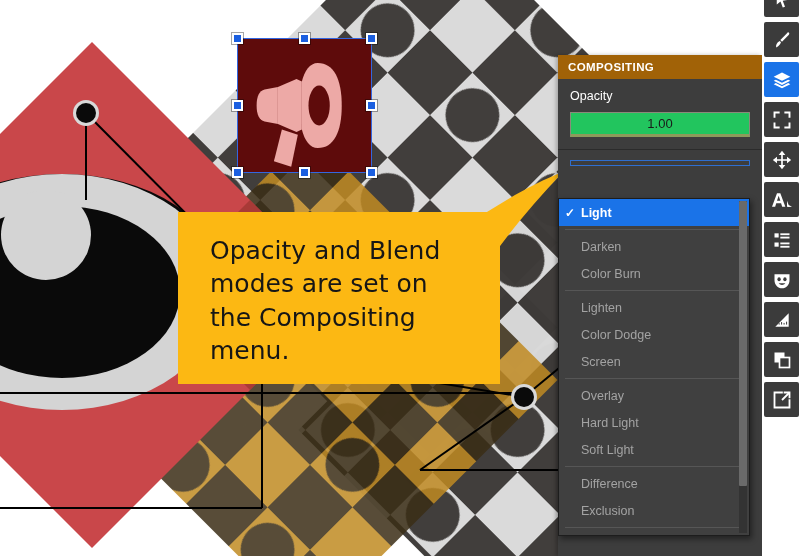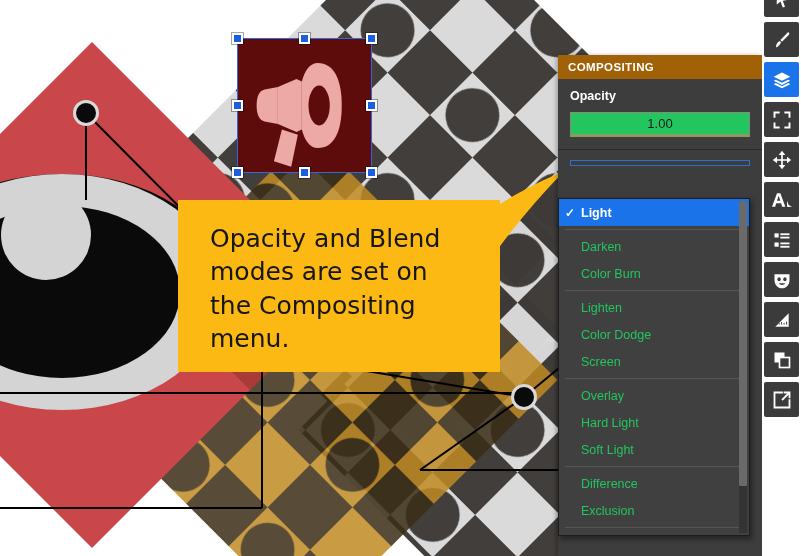--- a/index.html
+++ b/index.html
@@ -47,21 +47,21 @@
   .h-ml { left: -6px;  top: 50%; margin-top: -6px; }
   .h-mr { right: -6px; top: 50%; margin-top: -6px; }
   .h-bl { left: -6px;  bottom: -6px; }
   .h-bc { left: 50%;   bottom: -6px; margin-left: -6px; }
   .h-br { right: -6px; bottom: -6px; }
 
   
   #callout-tail { position: absolute; left: 455px; top: 168px; }
   #callout {
     position: absolute;
-    left: 178px; top: 200px;
+    left: 178px; top: 212px;
     width: 322px; height: 172px;
     background: #fcb813;
     color: #161616;
     padding: 22px 26px 0 32px;
     font-size: 25px;
     line-height: 1.33;
     font-family: "DejaVu Sans", sans-serif;
     white-space: pre-line;
   }
 
@@ -80,21 +80,21 @@
     font-size: 11.5px;
     font-weight: bold;
     letter-spacing: .4px;
     display: flex; align-items: center;
     padding-left: 10px;
   }
   .section { padding: 10px 12px 12px 12px; }
   .section-label {
     color: #ffffff;
     font-size: 12.5px;
-    font-weight: bold;
+    font-weight: normal;
     margin-bottom: 9px;
   }
   .divider { height: 1px; background: #2b2b2b; }
   #opacity-field {
     height: 25px;
     background: #22c55e;
     border: 1px solid #8a8a7a;
     border-bottom: 3px solid #8d9a5b;
     color: #1a1a1a;
     font-size: 13px;
@@ -113,21 +113,21 @@
     width: 192px;
     background: #404040;
     border: 1px solid #1d1d1d;
     box-shadow: 2px 3px 6px rgba(0,0,0,.45);
     padding-bottom: 4px;
   }
   .menu-item {
     position: relative;
     height: 27px;
     display: flex; align-items: center;
-    color: #22c55e;
+    color: #a3a3a3;
     font-size: 12.5px;
     padding-left: 22px;
   }
   .menu-item.selected {
     background: #1a73e8;
     color: #ffffff;
     font-weight: bold;
   }
   .menu-item .check {
     position: absolute;

